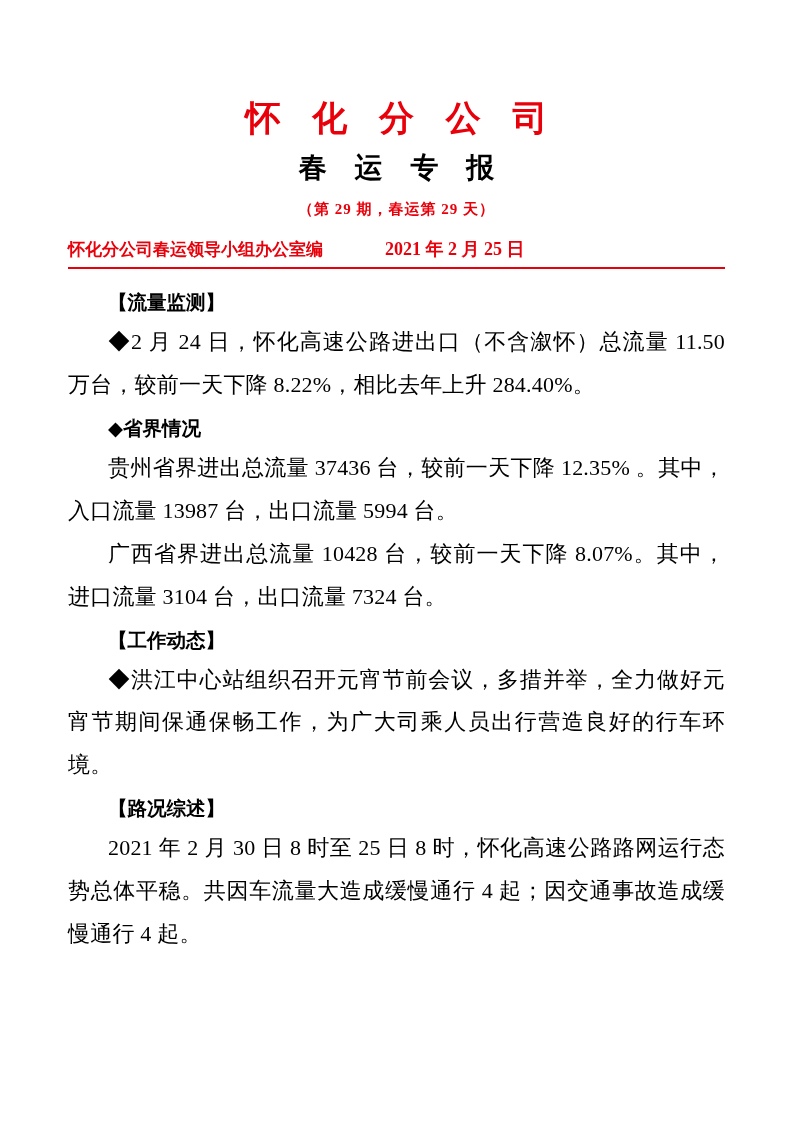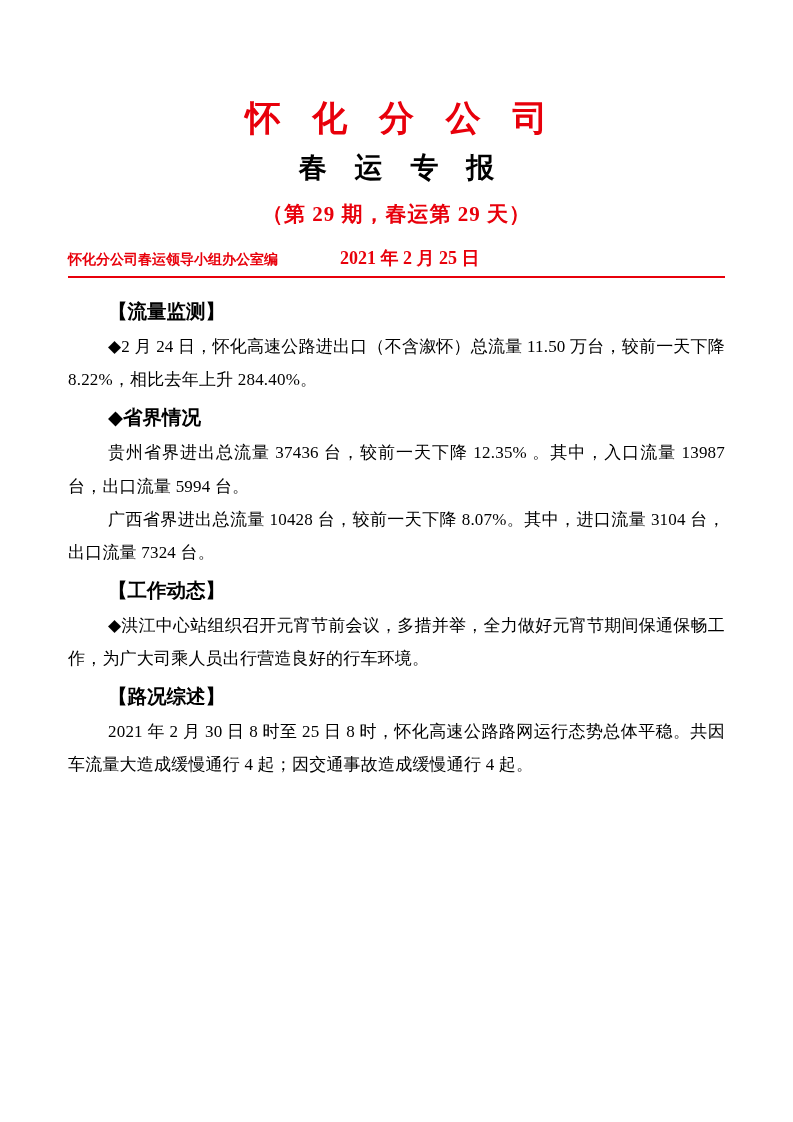--- a/index.html
+++ b/index.html
@@ -42,38 +42,38 @@
     font-size: 28px;
     letter-spacing: 10px;
     line-height: 1.3;
     margin: 10px 0 0 0;
     text-indent: 10px;
   }
   .title-issue {
     color: #e8000b;
     font-family: "Liberation Serif", "DejaVu Serif", serif;
     font-weight: bold;
-    font-size: 21px;
+    font-size: 15px;
     letter-spacing: 1px;
     margin: 14px 0 0 0;
   }
   .byline-row {
     margin-top: 18px;
     display: flex;
     align-items: baseline;
     justify-content: flex-start;
     color: #e8000b;
     font-size: 17px;
     position: relative;
     padding-bottom: 6px;
   }
   .byline-left {
     font-family: "Liberation Sans", "DejaVu Sans", sans-serif;
     font-weight: bold;
-    font-size: 14px;
+    font-size: 17px;
     white-space: nowrap;
   }
   .byline-right {
     font-family: "Liberation Serif", "DejaVu Serif", serif;
     font-weight: bold;
     font-size: 18px;
     margin-left: 62px;
     white-space: nowrap;
   }
   .red-rule {
@@ -101,22 +101,23 @@
     font-weight: bold;
     font-size: 19.5px;
     text-indent: 40px;
     margin: 2px 0 0 0;
     line-height: 1.95;
   }
   .para {
     text-indent: 40px;
     margin: 0;
     line-height: 1.95;
-    font-size: 17px;
+    font-size: 22px;
     letter-spacing: 0.2px;
+    font-family: Liberation Serif, serif;
   }
 </style>
 </head>
 <body>
 
 <div class="page">
 
   <div class="masthead">
     <div class="title-main">怀 化 分 公 司</div>
     <div class="title-sub">春 运 专 报</div>

